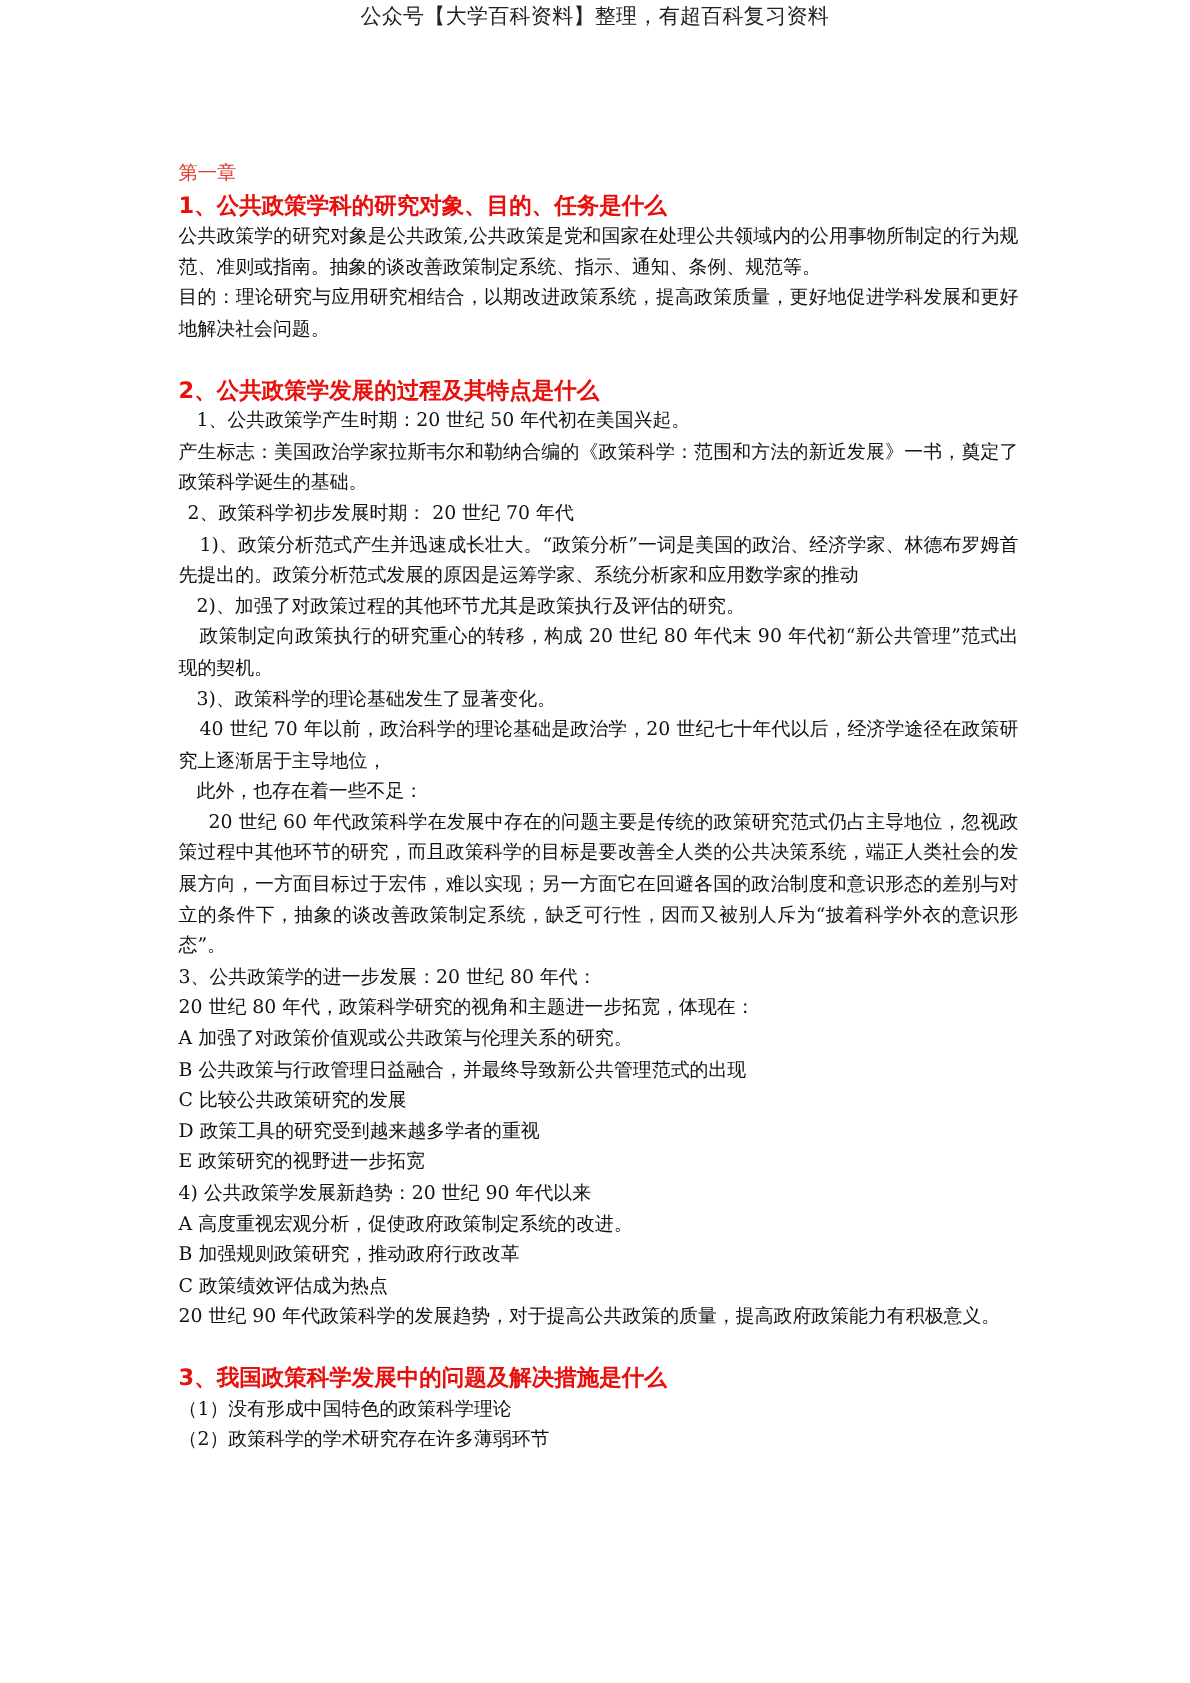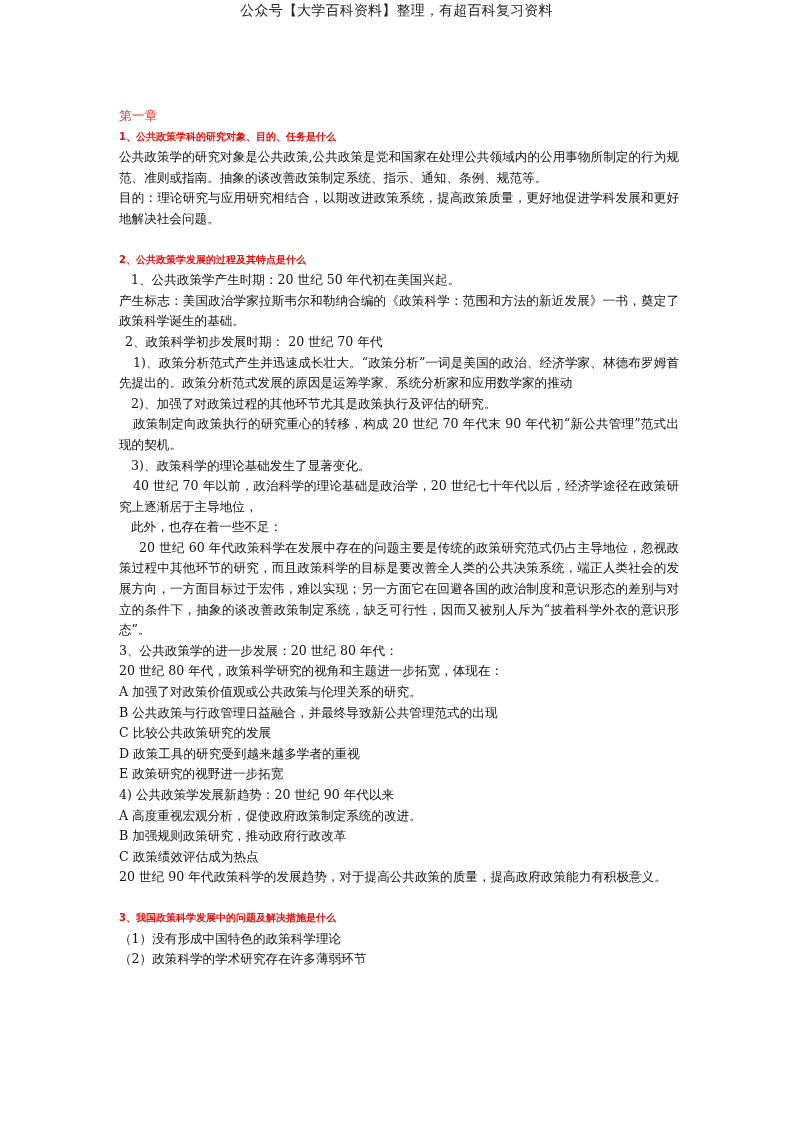--- a/index.html
+++ b/index.html
@@ -2,21 +2,21 @@
 <html><head>
   <meta charset="utf-8">
   <style>
     html, body { margin: 0; padding: 0; background: #ffffff; }
     body { width: 793px; height: 1122px; position: relative; overflow: hidden;
       font-family: "DejaVu Serif", "Liberation Serif", serif; color: #111; }
     .header { position: absolute; top: 2px; left: 0; width: 793px; text-align: center;
       font-size: 14px; color: #222; letter-spacing: 0.2px; }
     .content { position: absolute; left: 119px; top: 86px; width: 560px; font-size: 12.6px; line-height: 20.6px; margin-top: 20px; }
     .chapter { color: #e03a2a; font-size: 12.8px; }
-    .h { color: #e8100c; font-weight: bold; font-family: "DejaVu Sans", "Liberation Sans", sans-serif; font-size: 10px; }
+    .h { color: #e8100c; font-weight: bold; font-family: "DejaVu Sans", "Liberation Sans", sans-serif; font-size: 15px; }
     .p { margin: 0; text-align: justify; }
     .gap { height: 20px; }
     .i1 { padding-left: 6px; }
     .i2 { padding-left: 12px; }
   </style>
 </head>
 <body>
 
 <div class="header">公众号【大学百科资料】整理，有超百科复习资料</div>
 
@@ -28,21 +28,21 @@
   <p class="p">目的：理论研究与应用研究相结合，以期改进政策系统，提高政策质量，更好地促进学科发展和更好地解决社会问题。</p>
 
   <div class="gap"></div>
 
   <div class="h">2、公共政策学发展的过程及其特点是什么</div>
   <p class="p i2">1、公共政策学产生时期：20 世纪 50 年代初在美国兴起。</p>
   <p class="p">产生标志：美国政治学家拉斯韦尔和勒纳合编的《政策科学：范围和方法的新近发展》一书，奠定了政策科学诞生的基础。</p>
   <p class="p i1">2、政策科学初步发展时期：  20 世纪 70 年代</p>
   <p class="p" style="text-indent:14px">1)、政策分析范式产生并迅速成长壮大。“政策分析”一词是美国的政治、经济学家、林德布罗姆首先提出的。政策分析范式发展的原因是运筹学家、系统分析家和应用数学家的推动</p>
   <p class="p i2">2)、加强了对政策过程的其他环节尤其是政策执行及评估的研究。</p>
-  <p class="p" style="text-indent:14px">政策制定向政策执行的研究重心的转移，构成 20 世纪 70 年代末 90 年代初“新公共管理”范式出现的契机。</p>
+  <p class="p" style="text-indent:14px">政策制定向政策执行的研究重心的转移，构成 20 世纪 80 年代末 90 年代初“新公共管理”范式出现的契机。</p>
   <p class="p i2">3)、政策科学的理论基础发生了显著变化。</p>
   <p class="p" style="text-indent:14px">40 世纪 70 年以前，政治科学的理论基础是政治学，20 世纪七十年代以后，经济学途径在政策研究上逐渐居于主导地位，</p>
   <p class="p i2">此外，也存在着一些不足：</p>
   <p class="p" style="text-indent:20px">20 世纪 60 年代政策科学在发展中存在的问题主要是传统的政策研究范式仍占主导地位，忽视政策过程中其他环节的研究，而且政策科学的目标是要改善全人类的公共决策系统，端正人类社会的发展方向，一方面目标过于宏伟，难以实现；另一方面它在回避各国的政治制度和意识形态的差别与对立的条件下，抽象的谈改善政策制定系统，缺乏可行性，因而又被别人斥为“披着科学外衣的意识形态”。</p>
   <p class="p">3、公共政策学的进一步发展：20 世纪 80 年代：</p>
   <p class="p">20 世纪 80 年代，政策科学研究的视角和主题进一步拓宽，体现在：</p>
   <p class="p">A 加强了对政策价值观或公共政策与伦理关系的研究。</p>
   <p class="p">B 公共政策与行政管理日益融合，并最终导致新公共管理范式的出现</p>
   <p class="p">C 比较公共政策研究的发展</p>
   <p class="p">D 政策工具的研究受到越来越多学者的重视</p>

